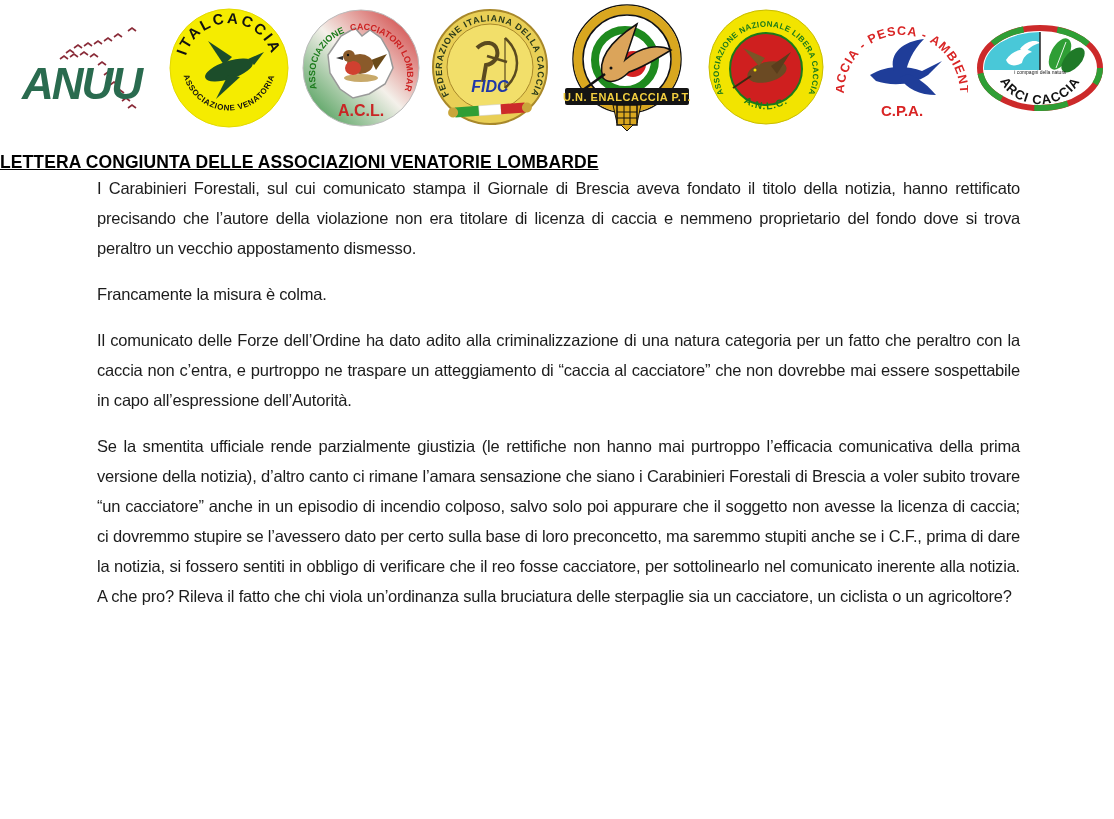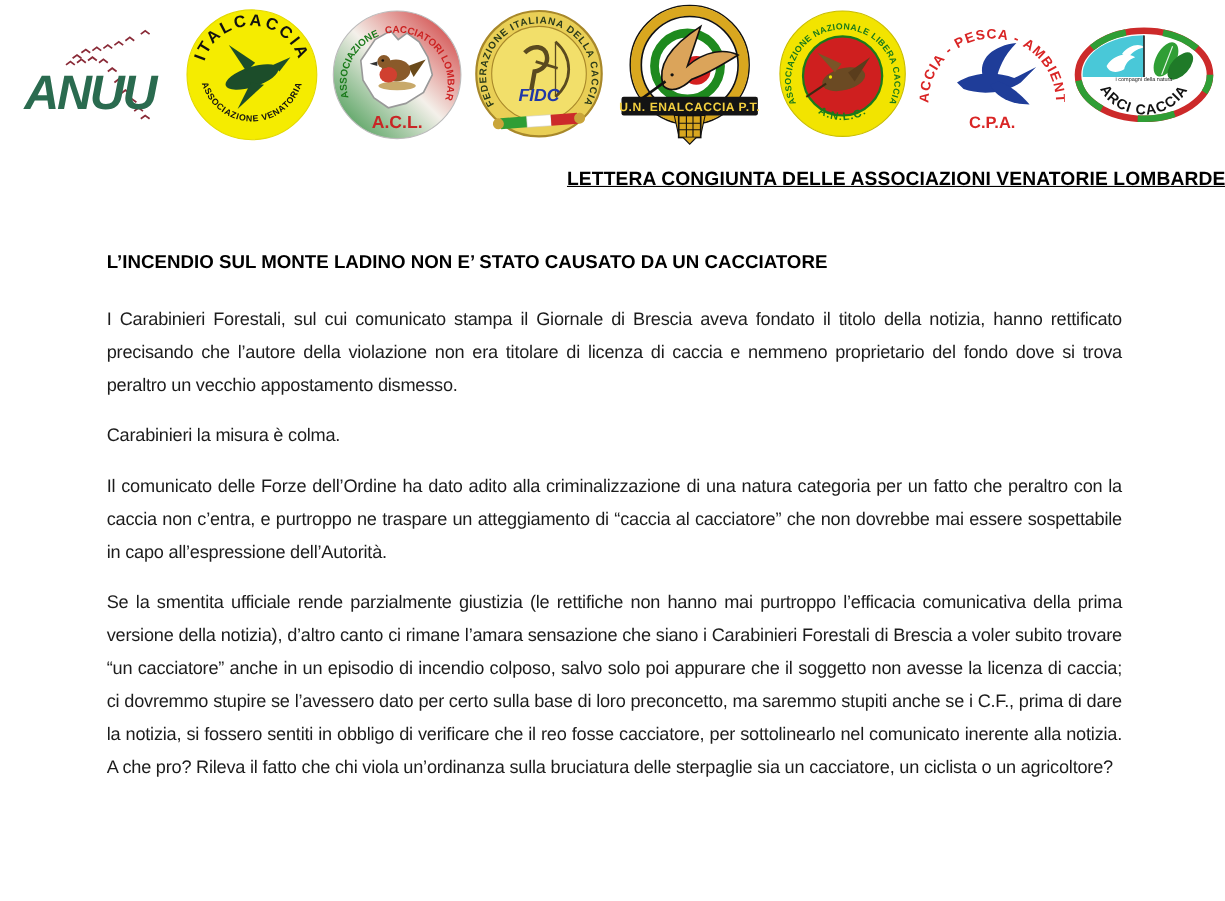--- a/index.html
+++ b/index.html
@@ -1,21 +1,21 @@
 <!DOCTYPE html>
 <html><head>
 <meta charset="utf-8">
 <style>
   * { margin:0; padding:0; box-sizing:border-box; }
   html,body { width:1114px; height:819px; background:#ffffff; overflow:hidden;
               font-family:"Liberation Sans", sans-serif; }
   .logo-row { display:flex; align-items:center; justify-content:space-between;
               height:136px; padding:0 10px; }
   .logo { flex:0 0 auto; display:flex; align-items:center; justify-content:center; }
-  .title-wrap { text-align:right; margin-top:16px; }
+  .title-wrap { text-align:left; margin-top:16px; }
   .doc-title { display:inline-block; font-weight:bold; font-size:17.5px; color:#000;
                text-decoration:underline; letter-spacing:0.1px; }
   .content { margin:0 94px 0 97px; color:#1c1c1c; }
   .doc-heading { font-weight:bold; font-size:17px; color:#000; margin-top:56px; margin-bottom:26px; }
   .content p { font-size:16.5px; line-height:30px; text-align:justify;
                letter-spacing:-0.2px; margin-bottom:16px; }
   svg text { font-family:"Liberation Sans", sans-serif; }
 </style>
 </head>
 <body>
@@ -225,18 +225,17 @@
       </text>
     </svg>
   </div>
 </div>
 
 <div class="title-wrap">
   <span class="doc-title">LETTERA CONGIUNTA DELLE ASSOCIAZIONI VENATORIE LOMBARDE</span>
 </div>
 
 <div class="content">
-  <div class="doc-heading">L’INCENDIO SUL MONTE LADINO NON E’ STATO CAUSATO DA UN CACCIATORE</div>
   <p>I Carabinieri Forestali, sul cui comunicato stampa il Giornale di Brescia aveva fondato il titolo della notizia, hanno rettificato precisando che l’autore della violazione non era titolare di licenza di caccia e nemmeno proprietario del fondo dove si trova peraltro un vecchio appostamento dismesso.</p>
-  <p>Carabinieri la misura è colma.</p>
+  <p>Francamente la misura è colma.</p>
   <p>Il comunicato delle Forze dell’Ordine ha dato adito alla criminalizzazione di una natura categoria per un fatto che peraltro con la caccia non c’entra, e purtroppo ne traspare un atteggiamento di “caccia al cacciatore” che non dovrebbe mai essere sospettabile in capo all’espressione dell’Autorità.</p>
   <p>Se la smentita ufficiale rende parzialmente giustizia (le rettifiche non hanno mai purtroppo l’efficacia comunicativa della prima versione della notizia), d’altro canto ci rimane l’amara sensazione che siano i Carabinieri Forestali di Brescia a voler subito trovare “un cacciatore” anche in un episodio di incendio colposo, salvo solo poi appurare che il soggetto non avesse la licenza di caccia; ci dovremmo stupire se l’avessero dato per certo sulla base di loro preconcetto, ma saremmo stupiti anche se i C.F., prima di dare la notizia, si fossero sentiti in obbligo di verificare che il reo fosse cacciatore, per sottolinearlo nel comunicato inerente alla notizia. A che pro? Rileva il fatto che chi viola un’ordinanza sulla bruciatura delle sterpaglie sia un cacciatore, un ciclista o un agricoltore?</p>
 </div>
 
 </body></html>

